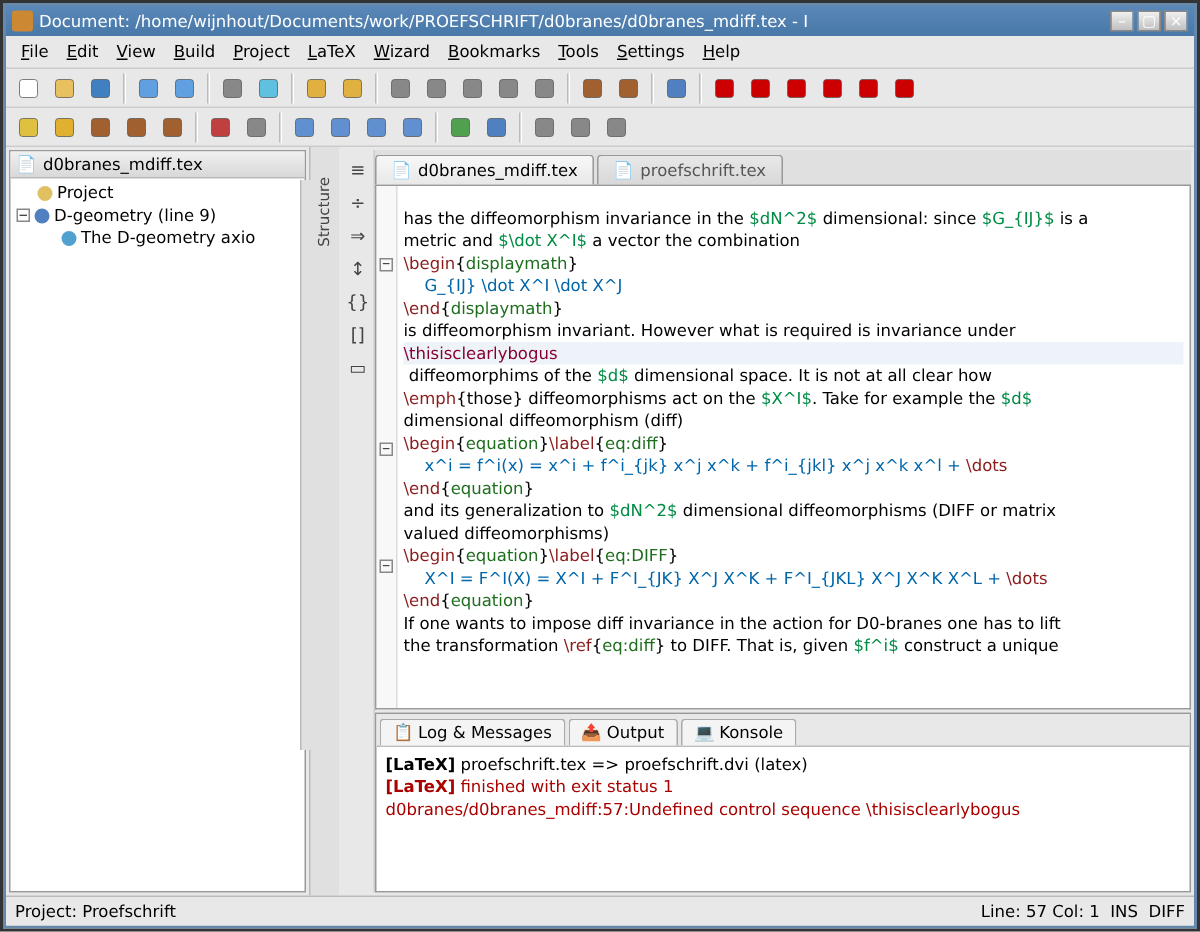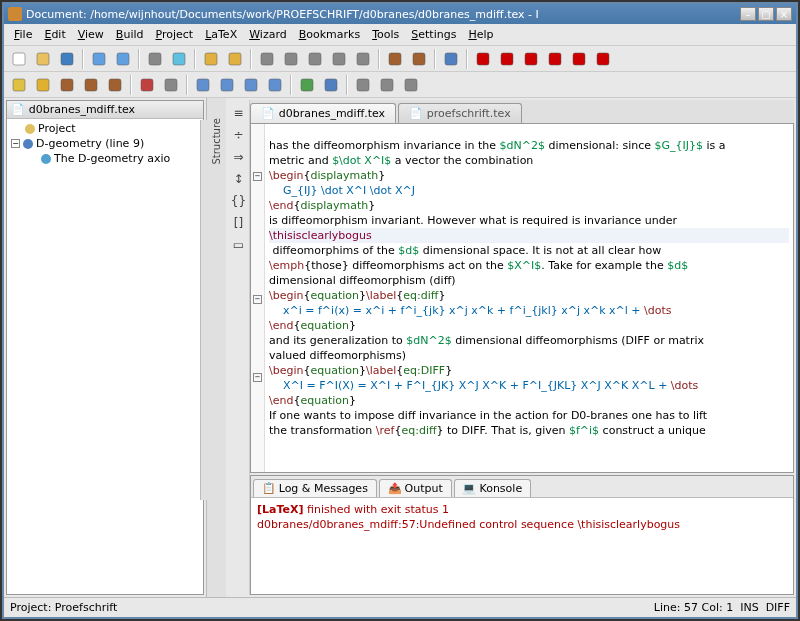--- a/index.html
+++ b/index.html
@@ -401,20 +401,21 @@
                 <div class="logtab">
                   <span>📤</span>
                   <span>Output</span>
                 </div>
                 <div class="logtab">
                   <span>💻</span>
                   <span>Konsole</span>
                 </div>
               </div>
             <div class="logbody" id="logbody">
+                <div class=""><span class="b">[LaTeX]</span> proefschrift.tex =&gt; proefschrift.dvi (latex)</div>
                 <div class="r"><span class="b">[LaTeX]</span> finished with exit status 1</div>
                 <div class="r">d0branes/d0branes_mdiff:57:Undefined control sequence \thisisclearlybogus</div>
               </div>
           </div>
         </div>
       </div>
     </div>
   </div>
 
   <div class="status">

